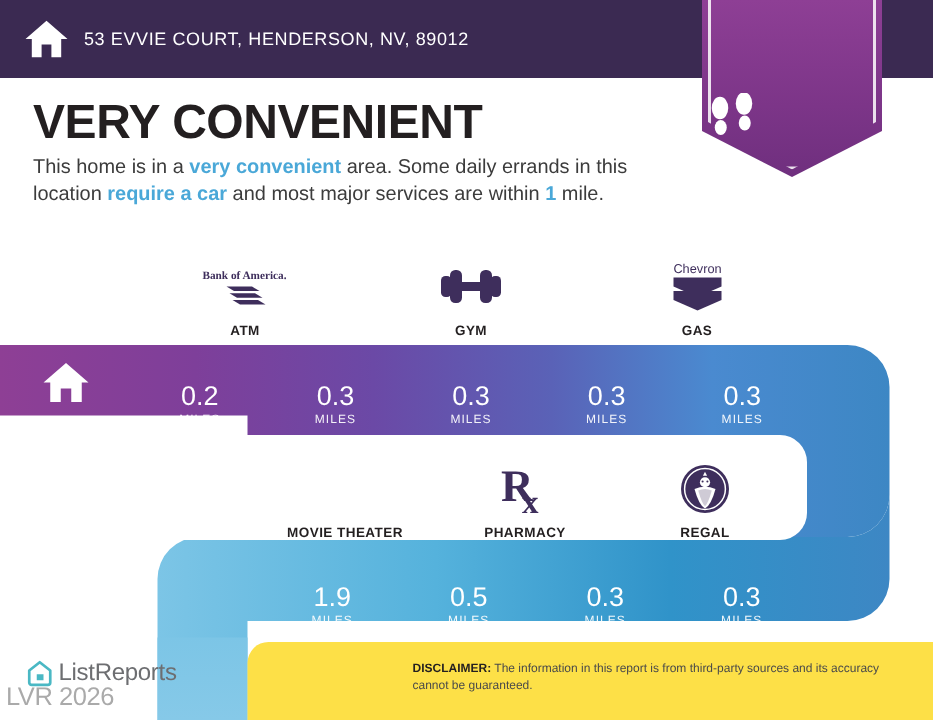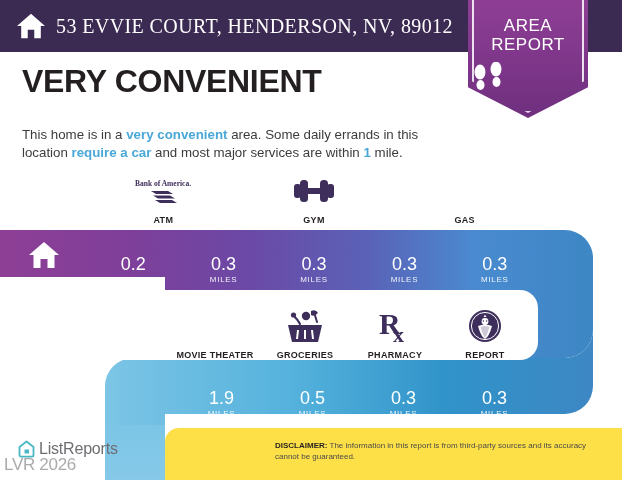--- a/index.html
+++ b/index.html
@@ -16,23 +16,22 @@
   #header {
     position:absolute; left:0; top:0; width:622px; height:52px;
     background:#3b2a52;
   }
   #header-home-icon {
     position:absolute; left:16px; top:12px; width:30px; height:28px;
   }
   #header-address {
     position:absolute; left:56px; top:0; height:52px;
     display:flex; align-items:center;
-    color:#ffffff; font-size:20px; letter-spacing:.4px; font-weight:400;
+    color:#ffffff; font-size:12px; letter-spacing:.4px; font-weight:400;
     white-space:nowrap;
-    font-family:Liberation Serif, serif;
   }
 
   
   #badge {
     position:absolute; left:468px; top:0; width:120px; height:118px;
     background:linear-gradient(180deg,#8e3f95 0%, #7c3588 60%, #6f2f7e 100%);
     -webkit-clip-path:polygon(0 0,100% 0,100% 74%,50% 100%,0 74%);
     clip-path:polygon(0 0,100% 0,100% 74%,50% 100%,0 74%);
     z-index:5;
   }
@@ -54,21 +53,21 @@
     display:flex; justify-content:center;
   }
 
   
   #hero { position:absolute; left:22px; top:62px; width:430px; }
   #hero-title {
     font-size:32px; font-weight:bold; color:#231f20;
     letter-spacing:-.3px; line-height:38px;
   }
   #hero-desc {
-    margin-top:26px; font-size:13.3px; line-height:18px; color:#3c3c3c;
+    margin-top:2px; font-size:13.3px; line-height:18px; color:#3c3c3c;
   }
   .hl { color:#4aa8d8; font-weight:bold; }
 
   
   #snake { position:absolute; left:0; top:225px; width:622px; height:255px; }
 
   
   #row1-icons {
     position:absolute; left:88px; top:163px; width:452px; height:62px;
     display:flex;
@@ -177,24 +176,20 @@
 
 <div id="header">
   <svg id="header-home-icon" viewBox="0 0 32 30">
     <path d="M16 2 L31 15 L26.5 15 L26.5 28 L19.5 28 L19.5 19 L12.5 19 L12.5 28 L5.5 28 L5.5 15 L1 15 Z" fill="#ffffff"></path>
   </svg>
   <div id="header-address">53 EVVIE COURT, HENDERSON, NV, 89012</div>
 </div>
 
 <div id="badge">
   <div id="badge-inner-border"></div>
-  <div id="badge-title">
-    <div>AREA</div>
-    <div>REPORT</div>
-  </div>
   <svg id="badge-footprints" width="42" height="34" viewBox="0 0 42 34">
     <ellipse cx="12" cy="10" rx="5.5" ry="7.5" fill="#ffffff"></ellipse>
     <ellipse cx="12.5" cy="23" rx="4" ry="5" fill="#ffffff"></ellipse>
     <ellipse cx="28" cy="7" rx="5.5" ry="7.5" fill="#ffffff"></ellipse>
     <ellipse cx="28.5" cy="20" rx="4" ry="5" fill="#ffffff"></ellipse>
   </svg>
 </div>
 
 <div id="hero">
   <div id="hero-title">VERY CONVENIENT</div>
@@ -221,20 +216,27 @@
         <rect x="2" y="6" width="7" height="14" rx="3" fill="#3e2e5c"></rect>
         <rect x="8" y="2" width="8" height="22" rx="3.5" fill="#3e2e5c"></rect>
         <rect x="28" y="2" width="8" height="22" rx="3.5" fill="#3e2e5c"></rect>
         <rect x="35" y="6" width="7" height="14" rx="3" fill="#3e2e5c"></rect>
         <rect x="15" y="10" width="14" height="6" fill="#3e2e5c"></rect>
       </svg>
     </div>
     <div class="icon-label">GYM</div>
   </div>
   <div class="icon-cell">
+    <div class="icon-art">
+      <svg width="46" height="36" viewBox="0 0 46 36">
+        <text x="23" y="9" font-family="Liberation Sans, sans-serif" font-size="8.5" fill="#3e2e5c" text-anchor="middle">Chevron</text>
+        <path d="M7 12 H39 V18 L23 25 L7 18 Z" fill="#3e2e5c"></path>
+        <path d="M7 21 H39 V27 L23 34 L7 27 Z" fill="#3e2e5c"></path>
+      </svg>
+    </div>
     <div class="icon-label">GAS</div>
   </div>
 </div>
 
 <svg id="bar1-home" viewBox="0 0 32 30">
   <path d="M16 2 L31 15 L26.5 15 L26.5 28 L19.5 28 L19.5 19 L12.5 19 L12.5 28 L5.5 28 L5.5 15 L1 15 Z" fill="#ffffff"></path>
 </svg>
 <div id="bar1-values">
   <div class="val-cell">
     <div class="val-num">0.2</div>
@@ -258,40 +260,20 @@
   </div>
 </div>
 
 <div id="row2-panel">
   <svg width="538" height="70" viewBox="0 0 538 70" style="position:absolute;left:0;top:0">
     <path d="M0,0 H520 A18,18 0 0 1 538,18 V52 A18,18 0 0 1 520,70 H0 Z" fill="#ffffff"></path>
   </svg>
   <div id="row2-icons">
     <div class="icon-cell">
       <div class="icon-label">MOVIE THEATER</div>
-    </div>
-    <div class="icon-cell">
-      <div class="icon-art">
-        <svg width="42" height="36" viewBox="0 0 42 36">
-          <g fill="#3e2e5c">
-            <circle cx="22" cy="8" r="4.2"></circle>
-            <path d="M27 3 q5 -2 7 2 q-4 4 -7 2 Z"></path>
-            <path d="M30 4 L33 14" stroke="#3e2e5c" stroke-width="2" fill="none" stroke-linecap="round"></path>
-            <path d="M10 8 q4 4 6 8" stroke="#3e2e5c" stroke-width="2.2" fill="none" stroke-linecap="round"></path>
-            <circle cx="9.5" cy="7" r="2.6"></circle>
-            <path d="M4 17 H38 L34 34 H8 Z"></path>
-          </g>
-          <g stroke="#ffffff" stroke-width="2">
-            <line x1="14" y1="22" x2="13" y2="31"></line>
-            <line x1="21" y1="22" x2="21" y2="31"></line>
-            <line x1="28" y1="22" x2="29" y2="31"></line>
-          </g>
-        </svg>
-      </div>
-      <div class="icon-label">GROCERIES</div>
     </div>
     <div class="icon-cell">
       <div class="icon-art">
         <svg width="36" height="36" viewBox="0 0 36 36">
           <text x="2" y="26" font-family="Liberation Serif, serif" font-size="30" font-weight="bold" fill="#3e2e5c">R</text>
           <text x="16" y="34" font-family="Liberation Serif, serif" font-size="22" font-weight="bold" fill="#3e2e5c">x</text>
         </svg>
       </div>
       <div class="icon-label">PHARMACY</div>
     </div>
@@ -305,21 +287,21 @@
             <circle cx="18" cy="13.5" r="3.4"></circle>
             <path d="M11 18 q7 -3 14 0 q-3 11 -7 13 q-4 -2 -7 -13 Z"></path>
           </g>
           <g fill="#3e2e5c">
             <circle cx="16.4" cy="13" r=".7"></circle>
             <circle cx="19.6" cy="13" r=".7"></circle>
             <path d="M13.5 19 q4.5 -2 9 0 q-2.5 9 -4.5 10.5 q-2 -1.5 -4.5 -10.5 Z" opacity=".25"></path>
           </g>
         </svg>
       </div>
-      <div class="icon-label">REPORT</div>
+      <div class="icon-label">REGAL</div>
     </div>
   </div>
 </div>
 
 <div id="bar2-values">
   <div class="val-cell">
     <div class="val-num">1.9</div>
     <div class="val-unit">MILES</div>
   </div>
   <div class="val-cell">

